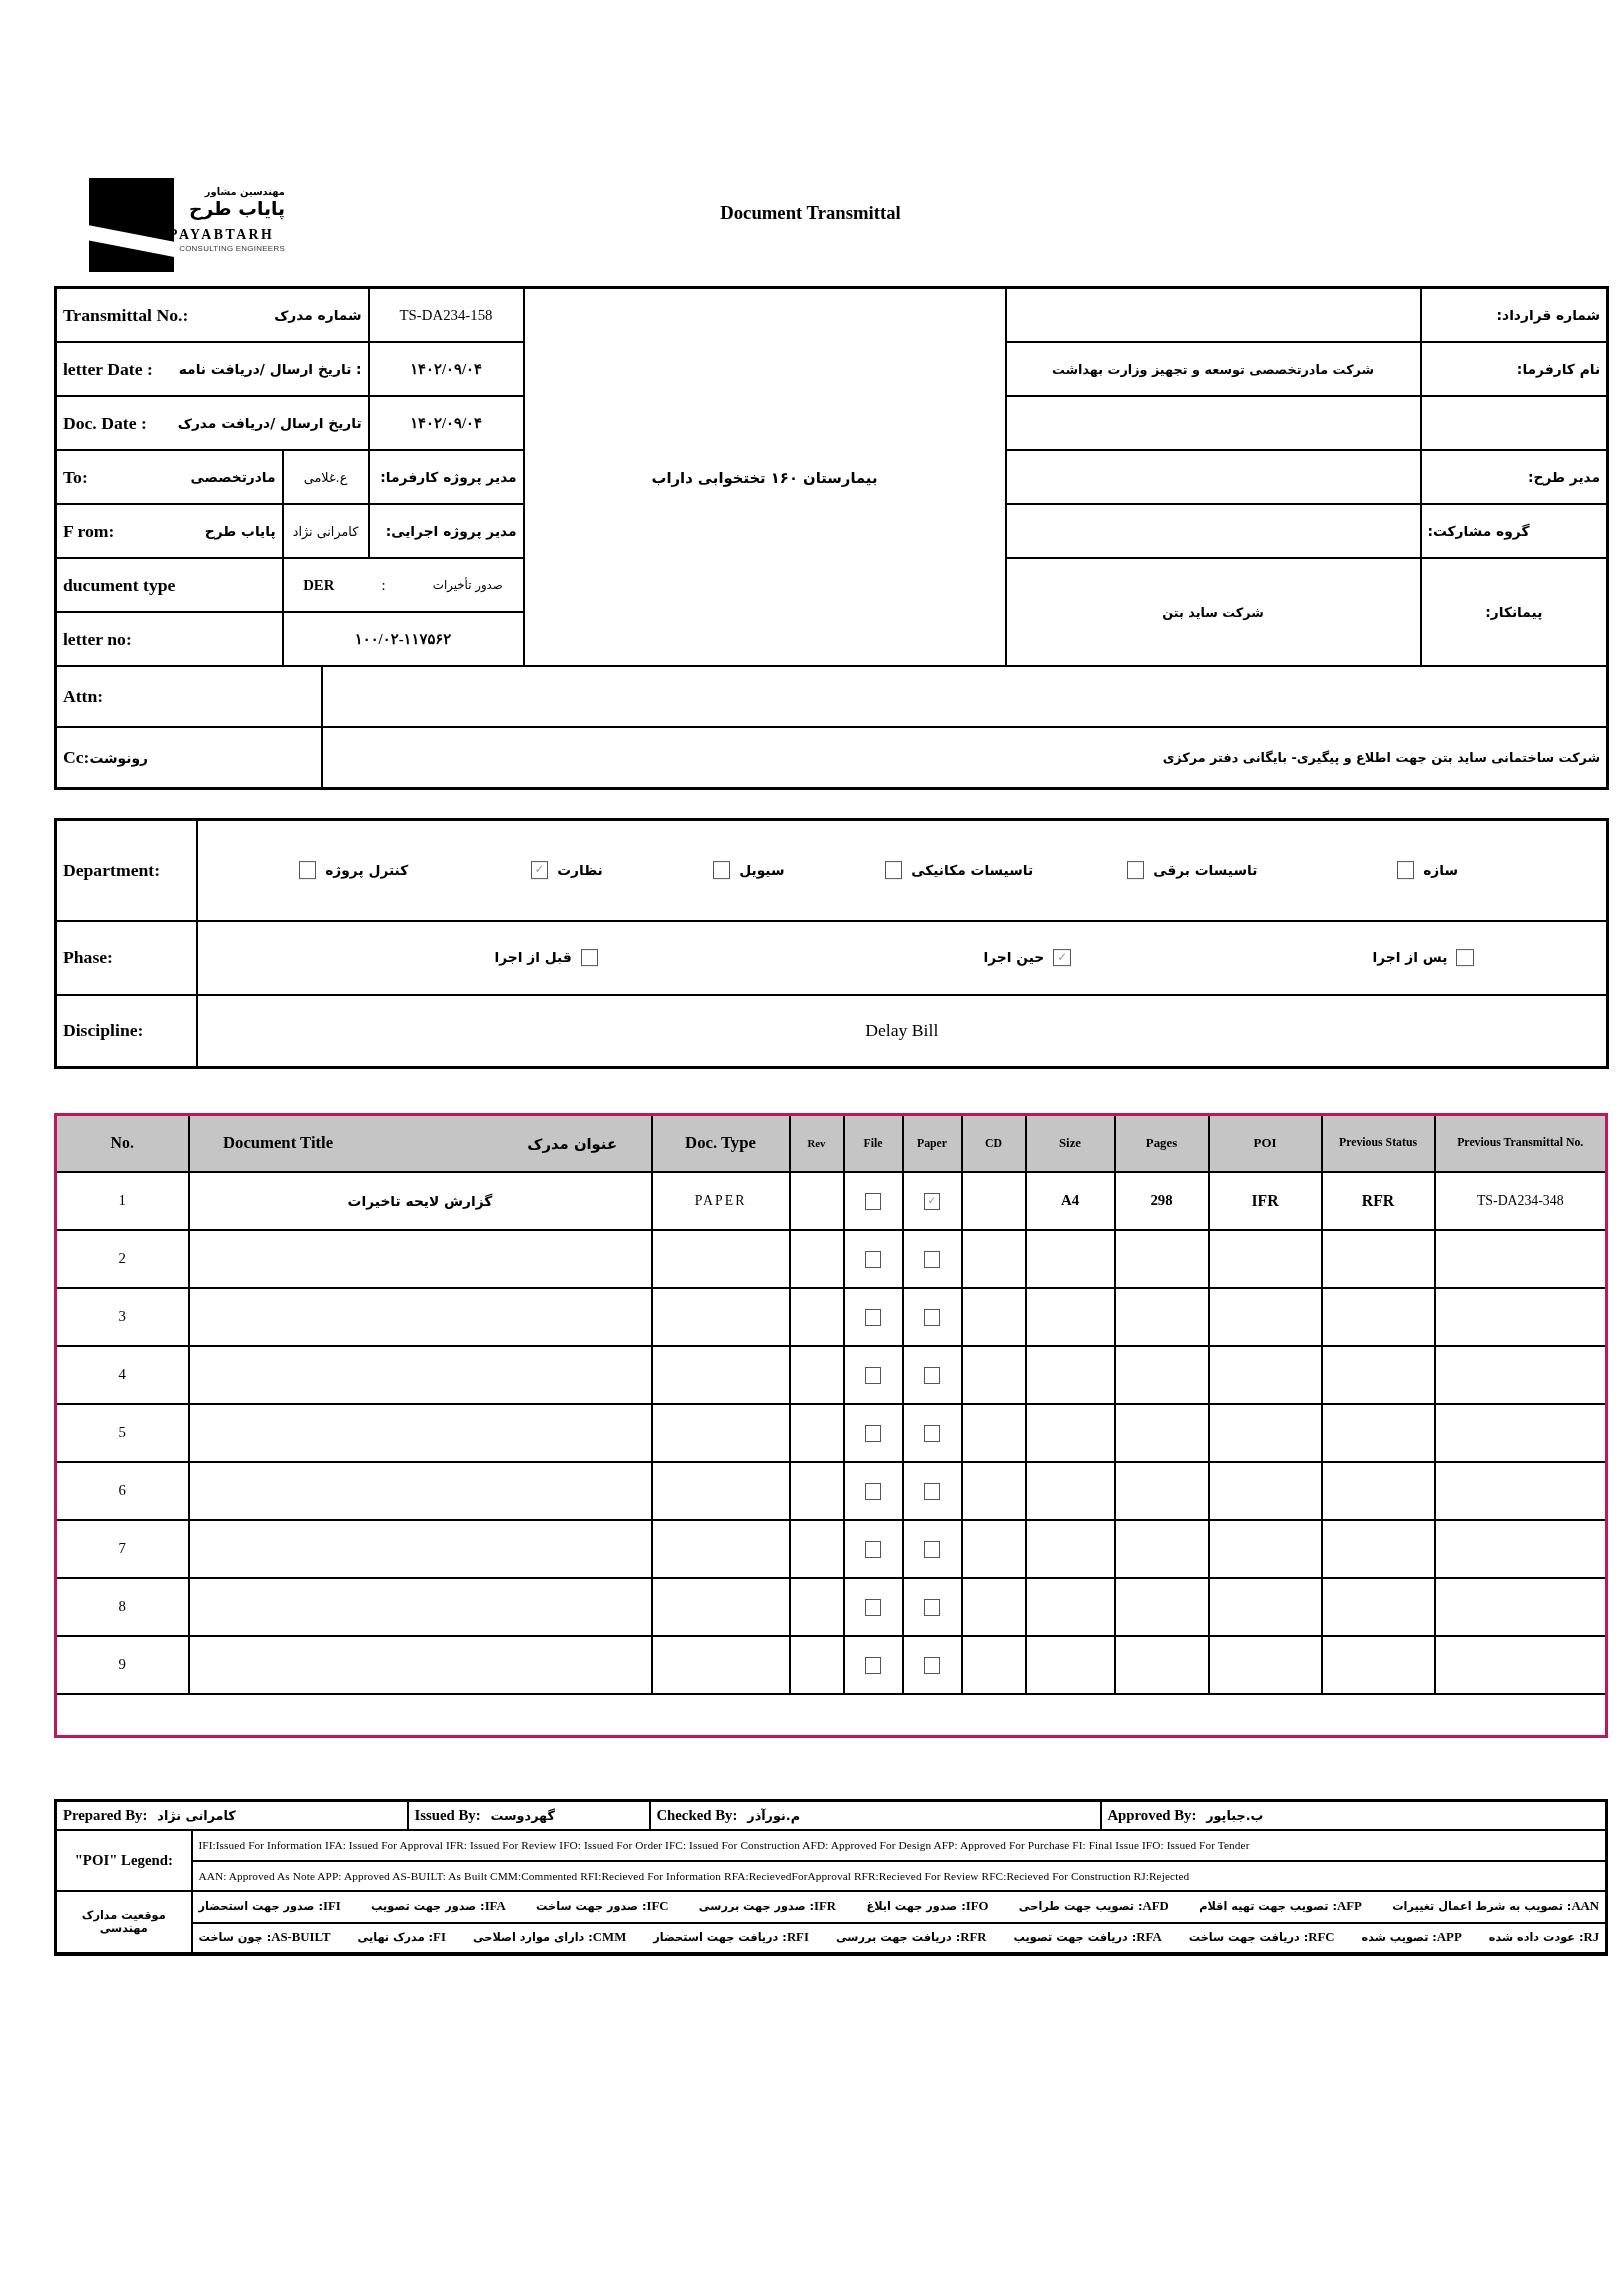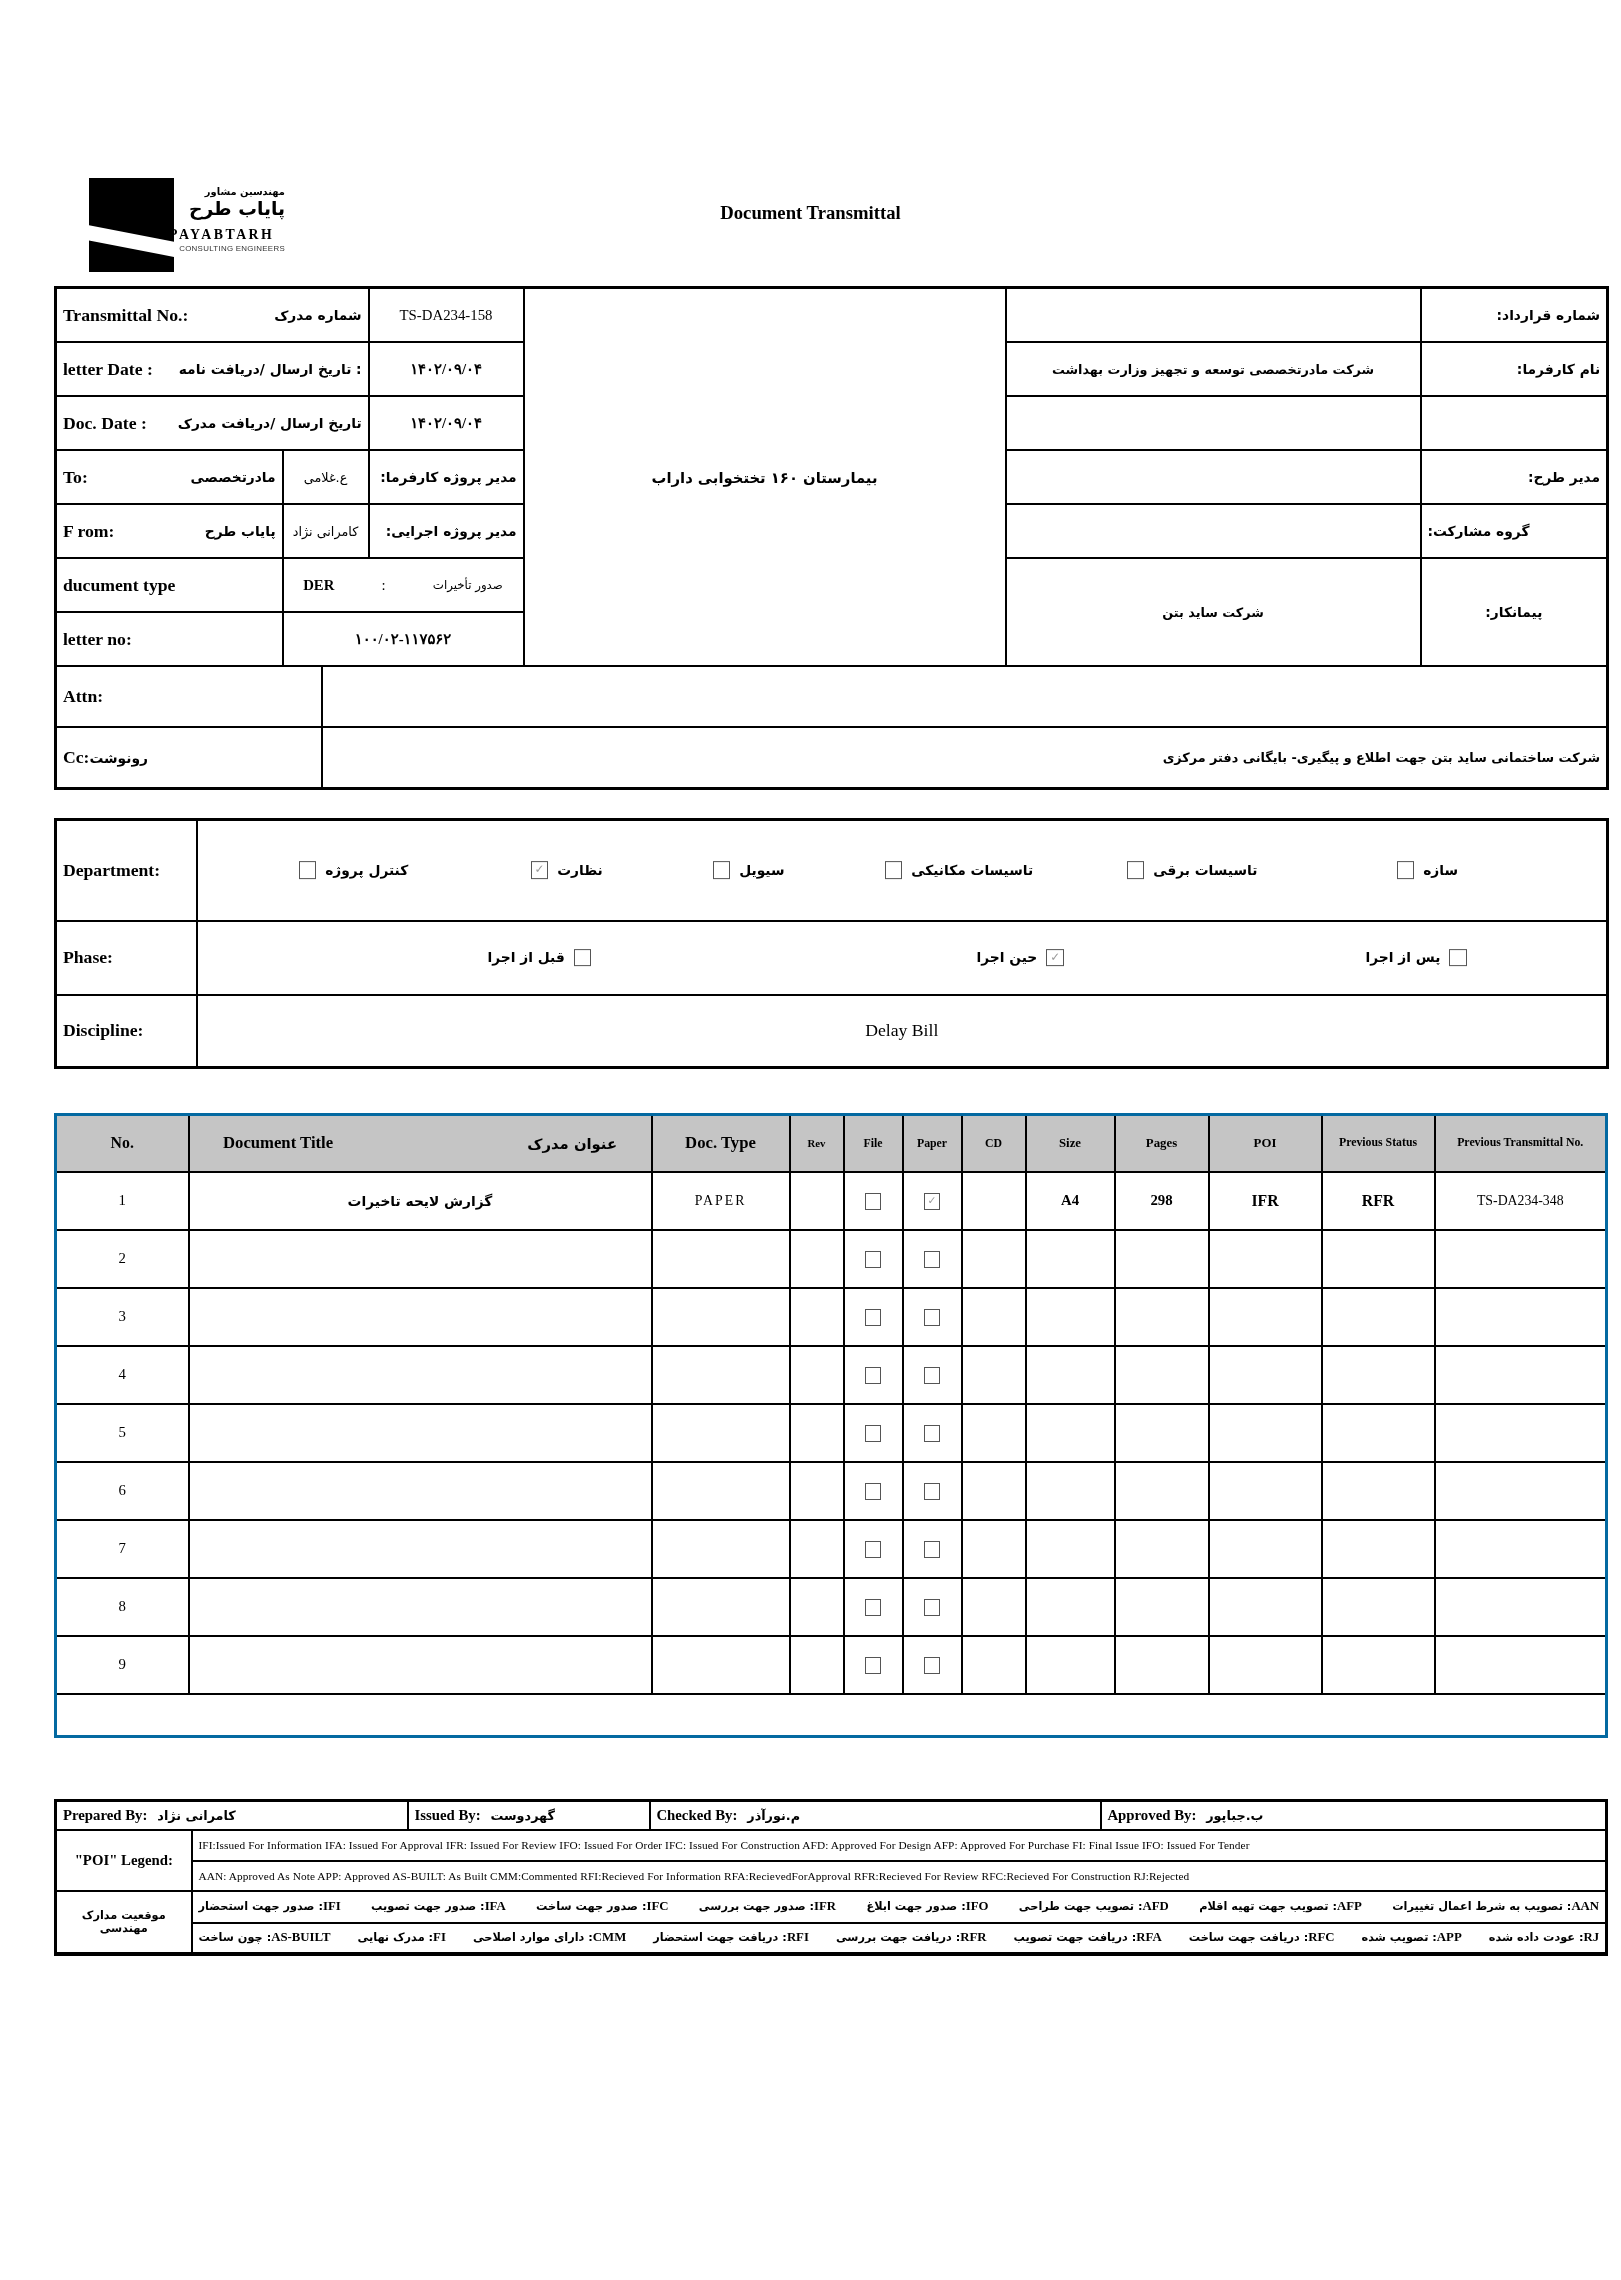--- a/index.html
+++ b/index.html
@@ -39,21 +39,21 @@
   .cb{display:inline-block;width:15.8px;height:15.8px;border:1px solid #555;background:#fff;
       line-height:14.8px;text-align:center;font-size:11.8px;color:#9a9a9a;vertical-align:middle;flex:0 0 auto;}
   .cb-sm{width:14.8px;height:14.8px;line-height:13.8px;font-size:10.8px;}
 
   
   table.dept{position:absolute;left:54px;top:818px;width:1551px;border:3px solid #000;}
   .optrow{position:relative;height:100%;}
   .opt{position:absolute;top:50%;transform:translateY(-50%);display:flex;align-items:center;gap:8.9px;white-space:nowrap;}
 
   
-  table.docs{position:absolute;left:54px;top:1113px;width:1551px;border:3px solid #0369a1;}
+  table.docs{position:absolute;left:54px;top:1113px;width:1551px;border:3px solid #be185d;}
   table.docs td{text-align:center;}
   table.docs tr.hdr td{background:#c5c5c5;font-weight:bold;}
   .hdr-sm{font-size:11.8px;line-height:1.15;}
   .spread{letter-spacing:2px;}
 
   
   table.foot{position:absolute;left:54px;top:1799px;width:1551px;border:3px solid #000;border-bottom-width:4.9px;padding-left:12px;}
   .sig{display:flex;align-items:center;gap:9.9px;}
   .sig .en-label{font-size:14.8px;}
   .sig .fa{font-size:12.8px;font-weight:bold;}
@@ -207,21 +207,21 @@
         <span class="opt" style="left:1199px">
               <span class="cb"></span>
               <span class="fa fa-label">سازه</span>
             </span>
 
       </div>
     </td>
   </tr>
   <tr style="height:74px">
     <td><span class="en-label">Phase:</span></td>
-    <td style="padding:4px">
+    <td style="padding:11px">
       <div class="optrow">
         <span class="opt" style="left:286px">
               <span class="fa fa-label">قبل از اجرا</span>
               <span class="cb"></span>
             </span>
         <span class="opt" style="left:775px">
               <span class="fa fa-label">حین اجرا</span>
               <span class="cb">✓</span>
             </span>
         <span class="opt" style="left:1164px">

